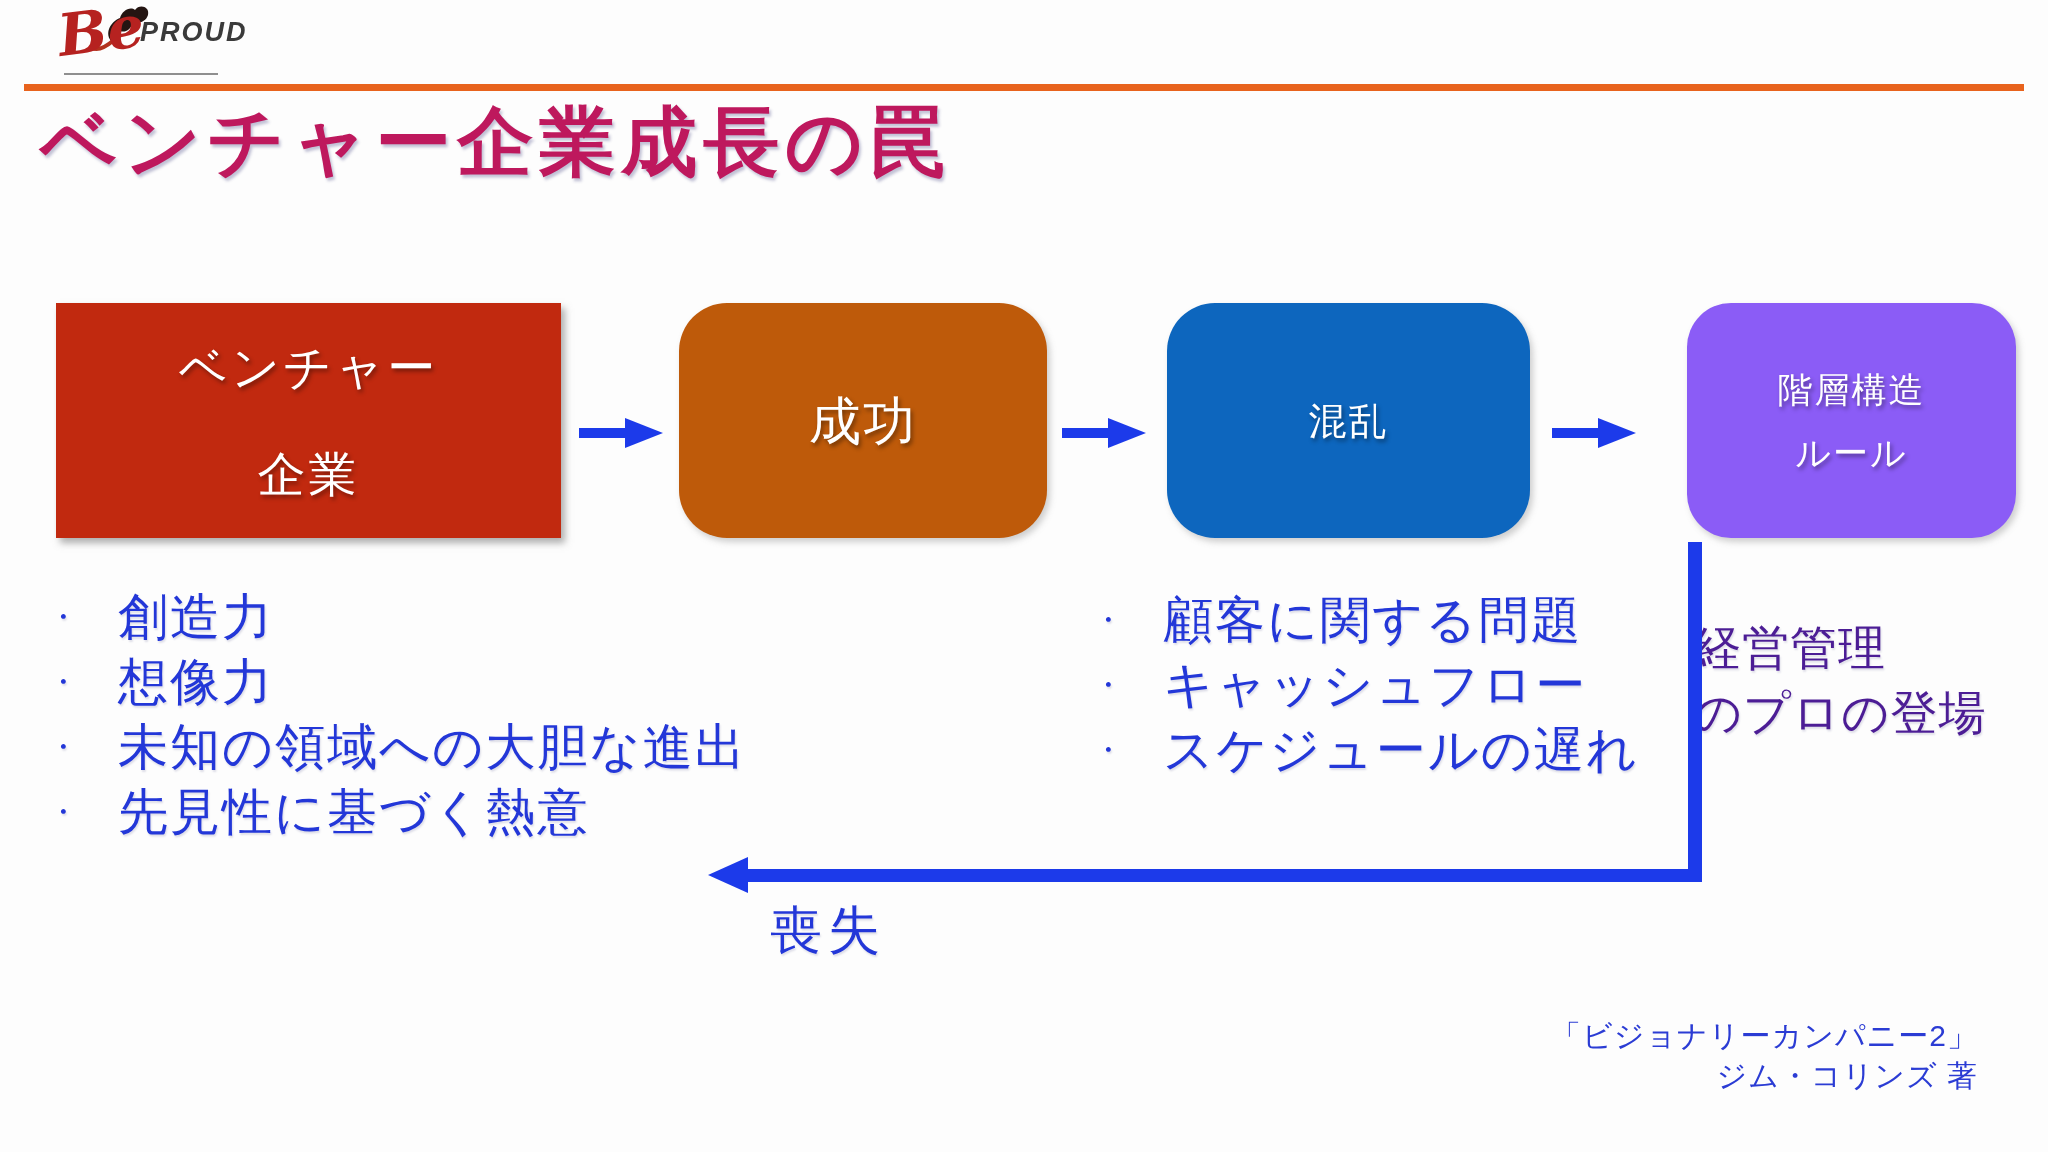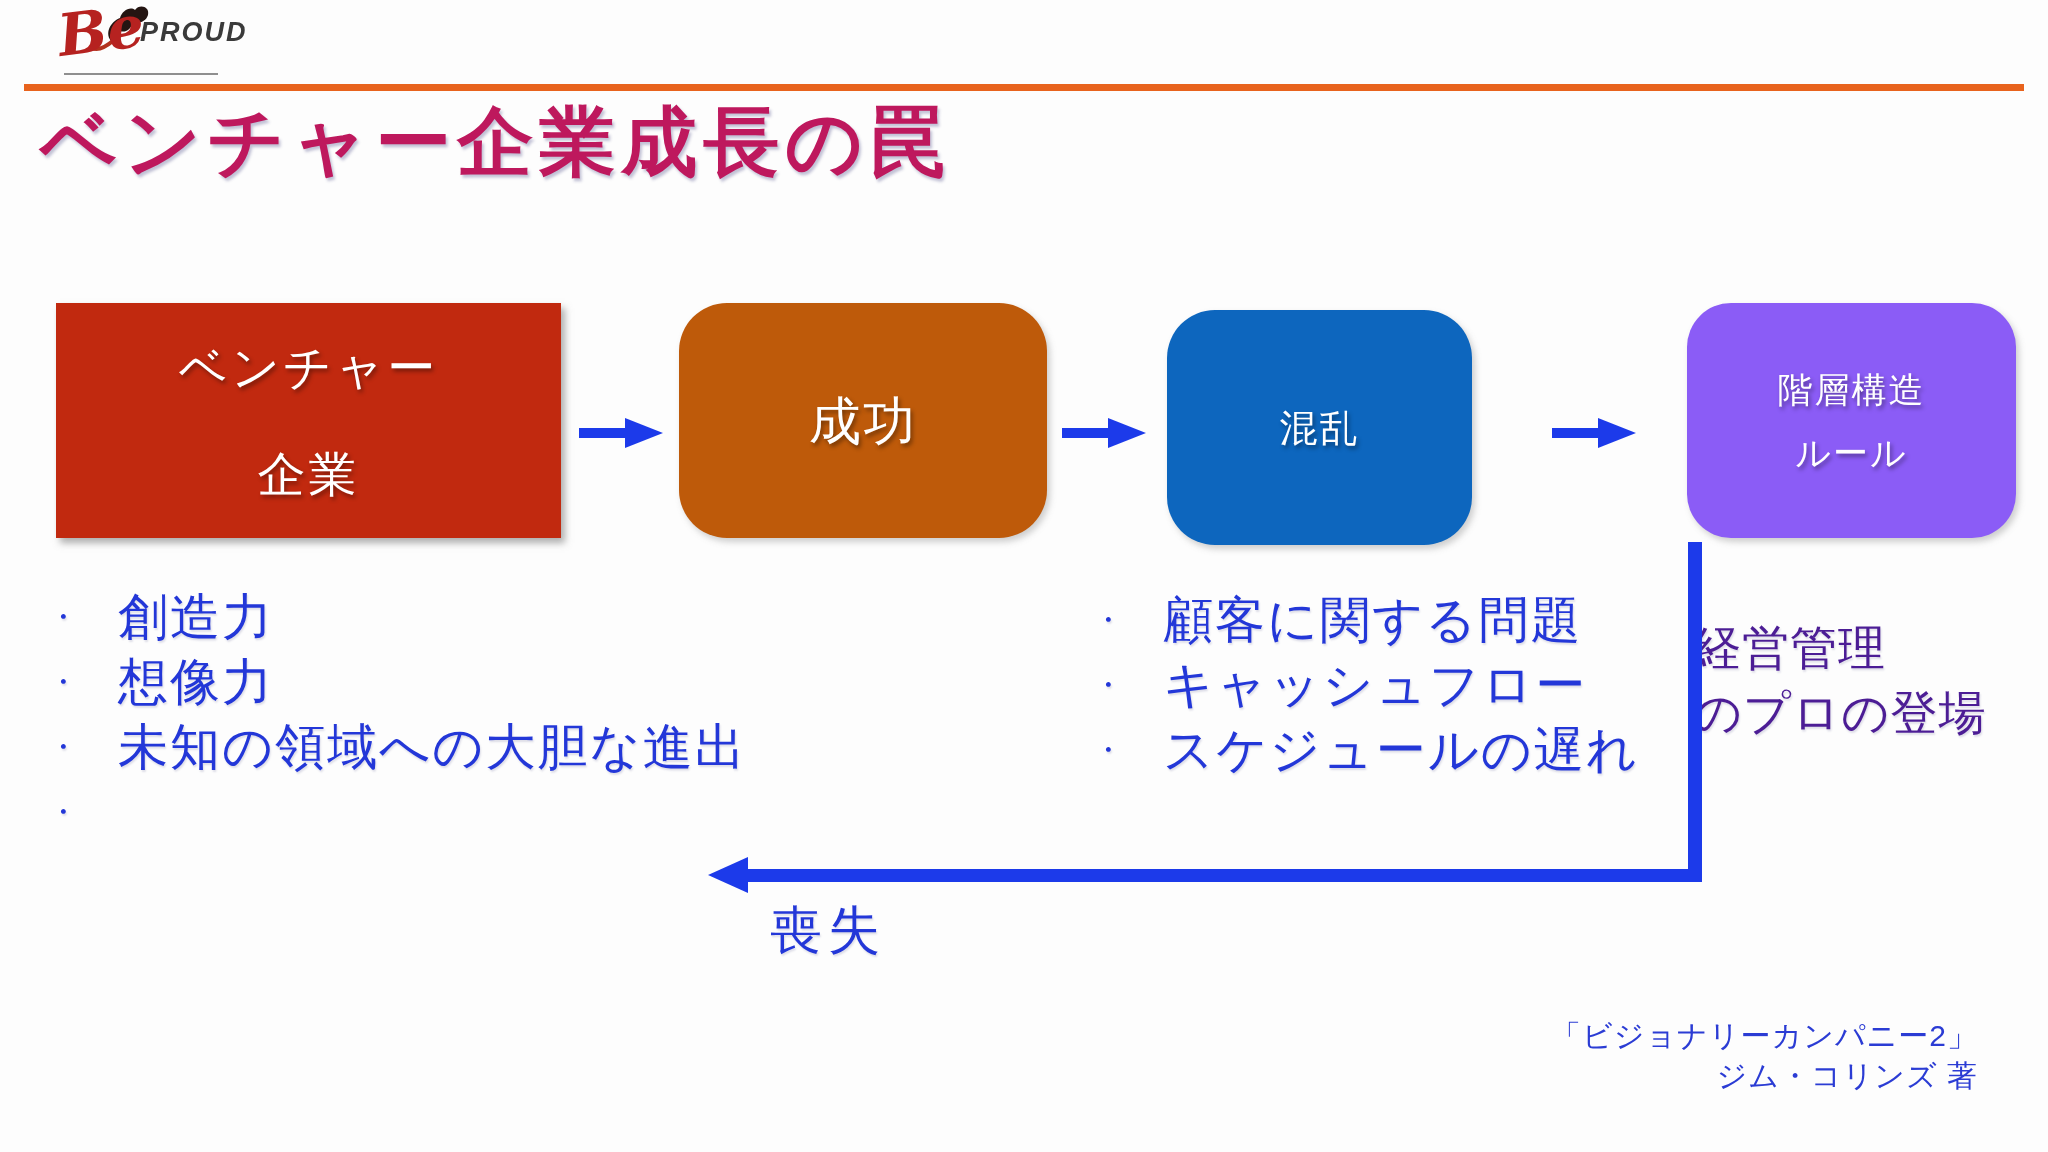--- a/index.html
+++ b/index.html
@@ -26,22 +26,22 @@
   
   .box{position:absolute;top:303px;height:235px;display:flex;flex-direction:column;
        justify-content:center;align-items:center;color:#ffffff;
        text-shadow:2px 3px 4px rgba(0,0,0,0.40);}
   .box-venture{left:56px;width:505px;background:#c1290f;border-radius:0;
                box-shadow:4px 5px 7px rgba(110,110,110,0.55);gap:32px;}
   .box-venture .box-line{font-size:48px;line-height:75px;letter-spacing:3px;}
   .box-success{left:679px;width:368px;background:#be5a0a;border-radius:48px;
                box-shadow:3px 4px 6px rgba(120,120,120,0.35);}
   .box-success .box-line{font-size:52px;line-height:60px;letter-spacing:2px;}
-  .box-chaos{left:1167px;width:305px;background:#0d66be;border-radius:48px;
-             box-shadow:3px 4px 6px rgba(120,120,120,0.35);margin-top:7px;}
+  .box-chaos{left:1167px;width:363px;background:#0d66be;border-radius:48px;
+             box-shadow:3px 4px 6px rgba(120,120,120,0.35);}
   .box-chaos .box-line{font-size:38px;line-height:46px;letter-spacing:2px;}
   .box-hier{left:1687px;width:329px;background:#8b5cf6;border-radius:44px;
             box-shadow:3px 4px 6px rgba(120,120,120,0.35);}
   .box-hier .box-line{font-size:35px;line-height:63px;letter-spacing:2px;}
 
   .flow-arrow{position:absolute;top:417px;width:84px;height:32px;}
   .fa1{left:579px;} .fa2{left:1062px;} .fa3{left:1552px;}
 
   
   .blist{position:absolute;color:#2337d8;}
@@ -125,20 +125,21 @@
     <div class="bitem">
       <span class="bdot">・</span>
       <span class="btxt">想像力</span>
     </div>
     <div class="bitem">
       <span class="bdot">・</span>
       <span class="btxt">未知の領域への大胆な進出</span>
     </div>
     <div class="bitem">
       <span class="bdot">・</span>
+      <span class="btxt">先見性に基づく熱意</span>
     </div>
   </div>
 
   <div class="blist blist-mid">
     <div class="bitem">
       <span class="bdot">・</span>
       <span class="btxt">顧客に関する問題</span>
     </div>
     <div class="bitem">
       <span class="bdot">・</span>

